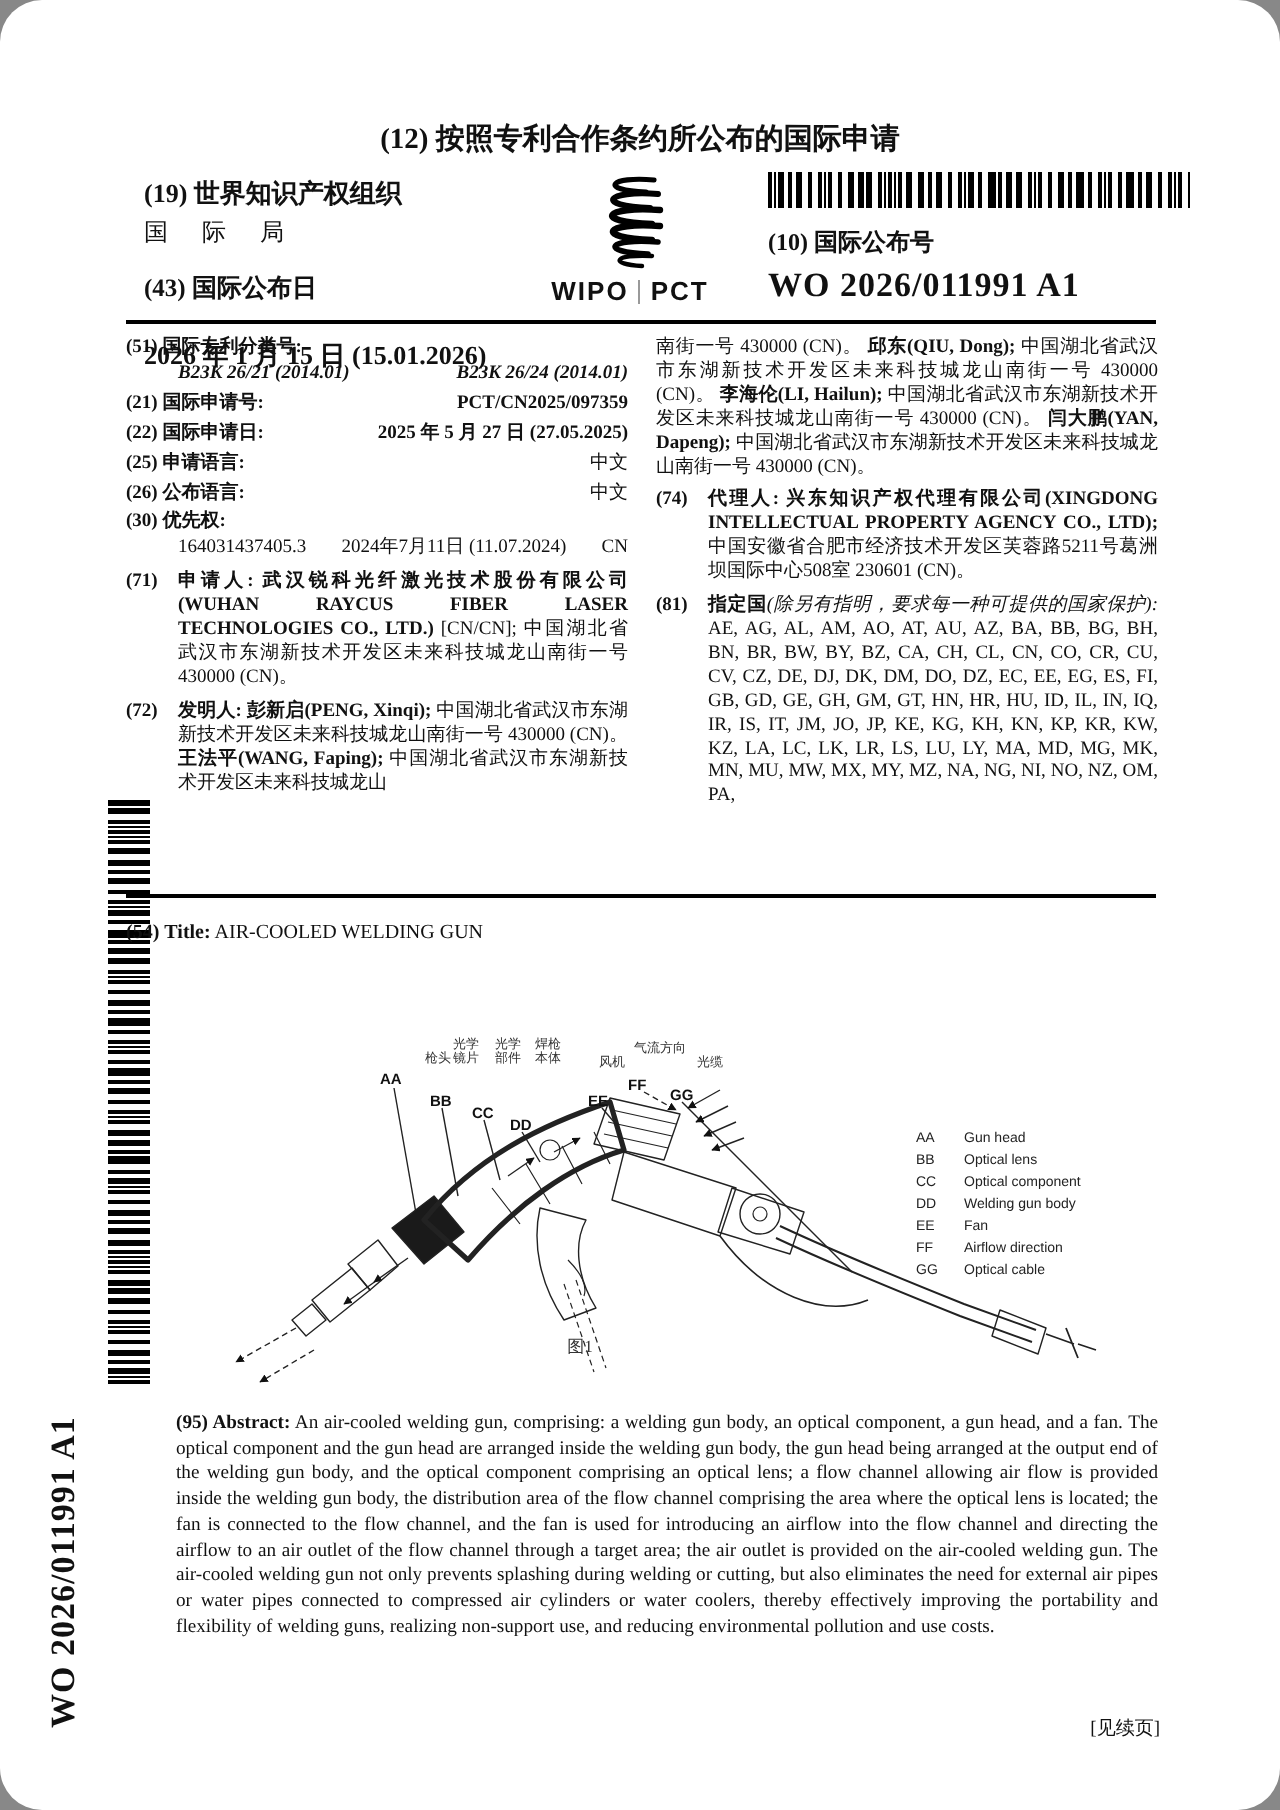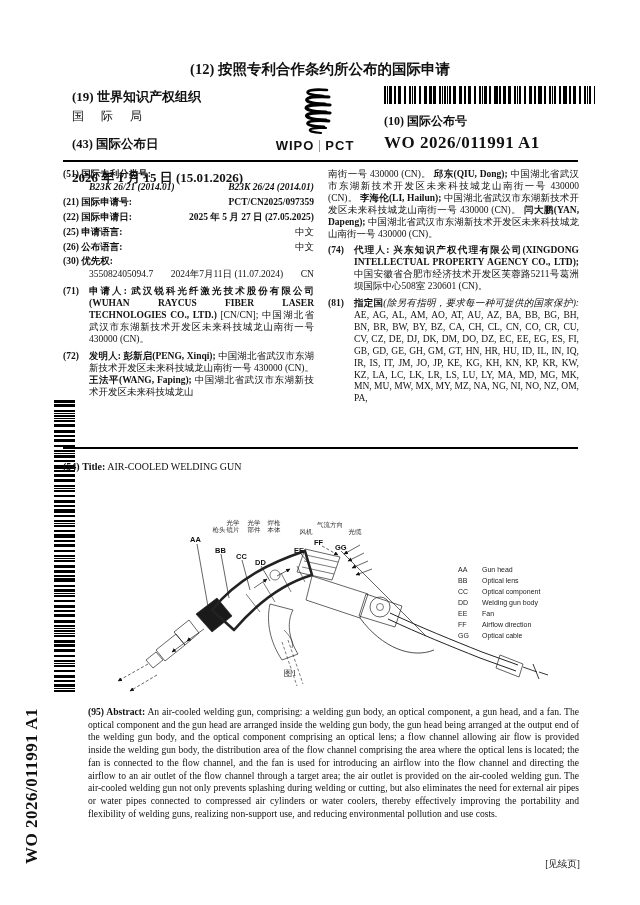--- a/index.html
+++ b/index.html
@@ -1,17 +1,17 @@
 <!DOCTYPE html>
 <html><head>
 <meta charset="utf-8">
 <style>
   * { margin:0; padding:0; box-sizing:border-box; }
   body { background:#888; font-family:"Liberation Serif", serif; }
-  .page { position:relative; width:640px; height:905px; background:#fff; color:#111; overflow:hidden; margin:0 auto; }
+  .page { position:relative; width:640px; height:905px; background:#fff; color:#111; overflow:hidden; margin:0 auto;border-radius:21px; }
 
   
   .doc-type { position:absolute; top:60px; left:0; width:640px; text-align:center;
               font-size:14.5px; font-weight:bold; }
   .hdr-left { position:absolute; top:88px; left:72px; width:190px; }
   .hdr-org { font-size:13px; font-weight:bold; }
   .hdr-bureau { font-size:12px; font-weight:normal; letter-spacing:7px; margin-top:2px; }
   .hdr-date-label { font-size:12.5px; font-weight:bold; margin-top:11px; }
   .hdr-date { font-size:13px; font-weight:bold; margin-top:16px; }
 
@@ -147,21 +147,21 @@
 
       <div class="frow">
         <span><span class="b">(26)</span> <span class="b">公布语言:</span></span>
         <span>中文</span>
       </div>
 
       <div class="mt2">
         <span class="b">(30)</span>
         <span class="b">优先权:</span>
         <div class="findent">
-          <span>355082405094.7</span>
+          <span>164031437405.3</span>
           <span>2024年7月11日 (11.07.2024)</span>
           <span>CN</span>
         </div>
       </div>
 
       <div class="para">
         <span class="code">(71)</span><span class="b">申请人:</span>
         <span class="b">武汉锐科光纤激光技术股份有限公司 (WUHAN RAYCUS FIBER LASER TECHNOLOGIES CO., LTD.)</span>
         <span>[CN/CN];</span>
         <span>中国湖北省武汉市东湖新技术开发区未来科技城龙山南街一号 430000 (CN)。</span>

